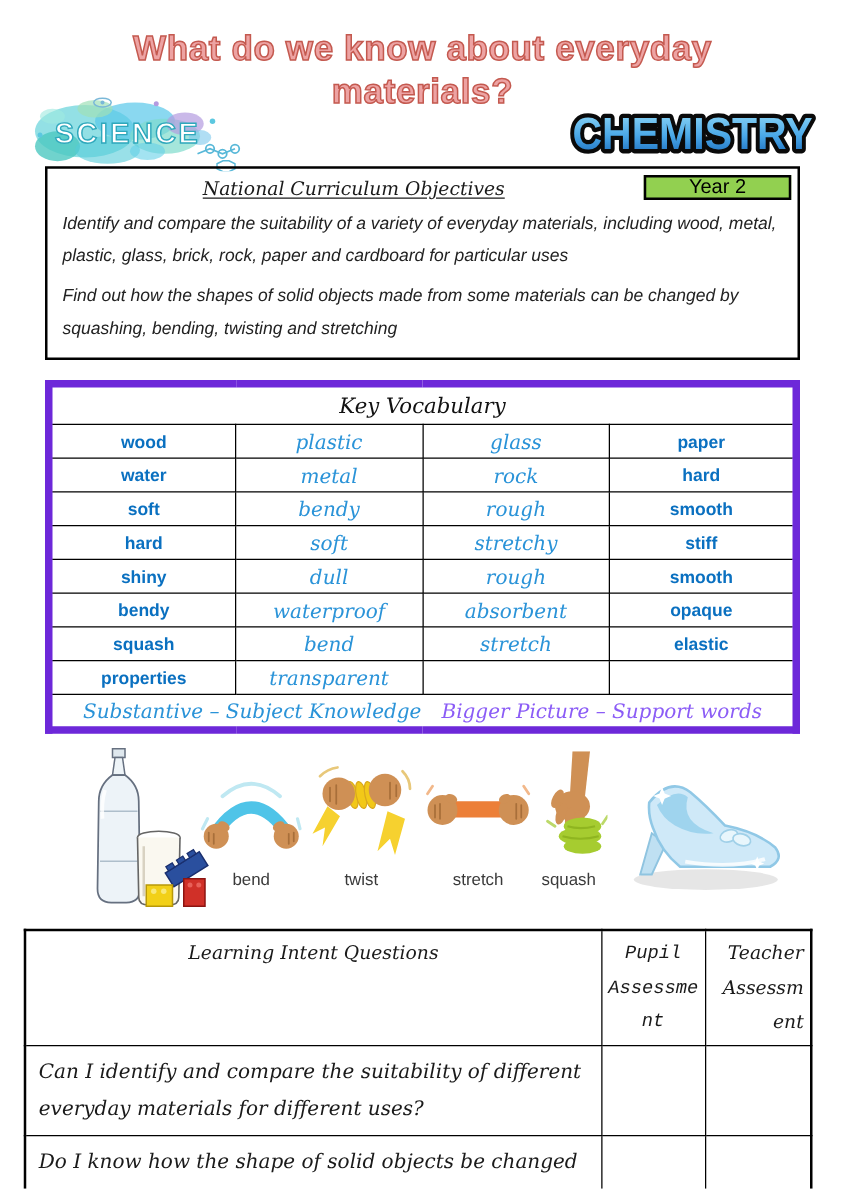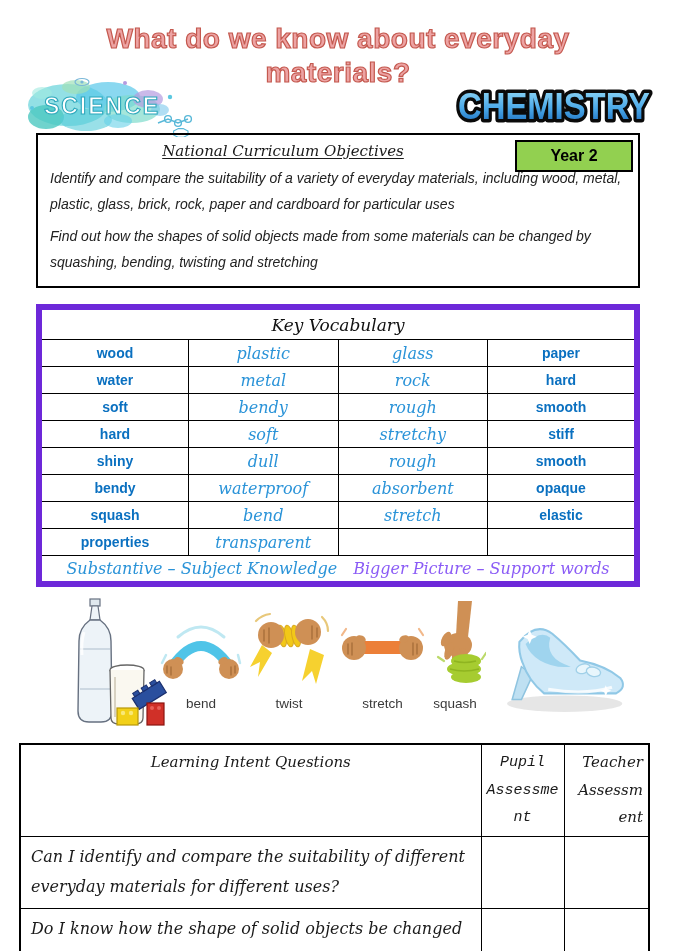--- a/index.html
+++ b/index.html
@@ -36,24 +36,24 @@
   }
   .obj-heading {
     display: block; text-align: center;
     font-family: "DejaVu Serif", serif; font-style: italic;
     font-size: 15px; color: #1a1a1a;
     text-decoration: underline; text-underline-offset: 2px;
     margin-right: 110px;
   }
   .year-badge {
     position: absolute; top: 5px; right: 5px;
-    width: 118px; height: 32px;
+    width: 118px; height: 20px;
     background: #92d050; border: 2px solid #000;
     display: flex; align-items: center; justify-content: center;
-    font-weight: bold; font-size: 16px; color: #000;
+    font-weight: normal; font-size: 16px; color: #000;
   }
   .obj-text {
     font-family: Liberation Sans, sans-serif; font-style: italic;
     font-size: 14px; color: #222; line-height: 1.85;
     margin-top: 6px;
   }
   
   table.vocab {
     width: 604px; margin: 9px 36px 0 36px;
     border-collapse: collapse; border: 6px solid #6d28d9;

